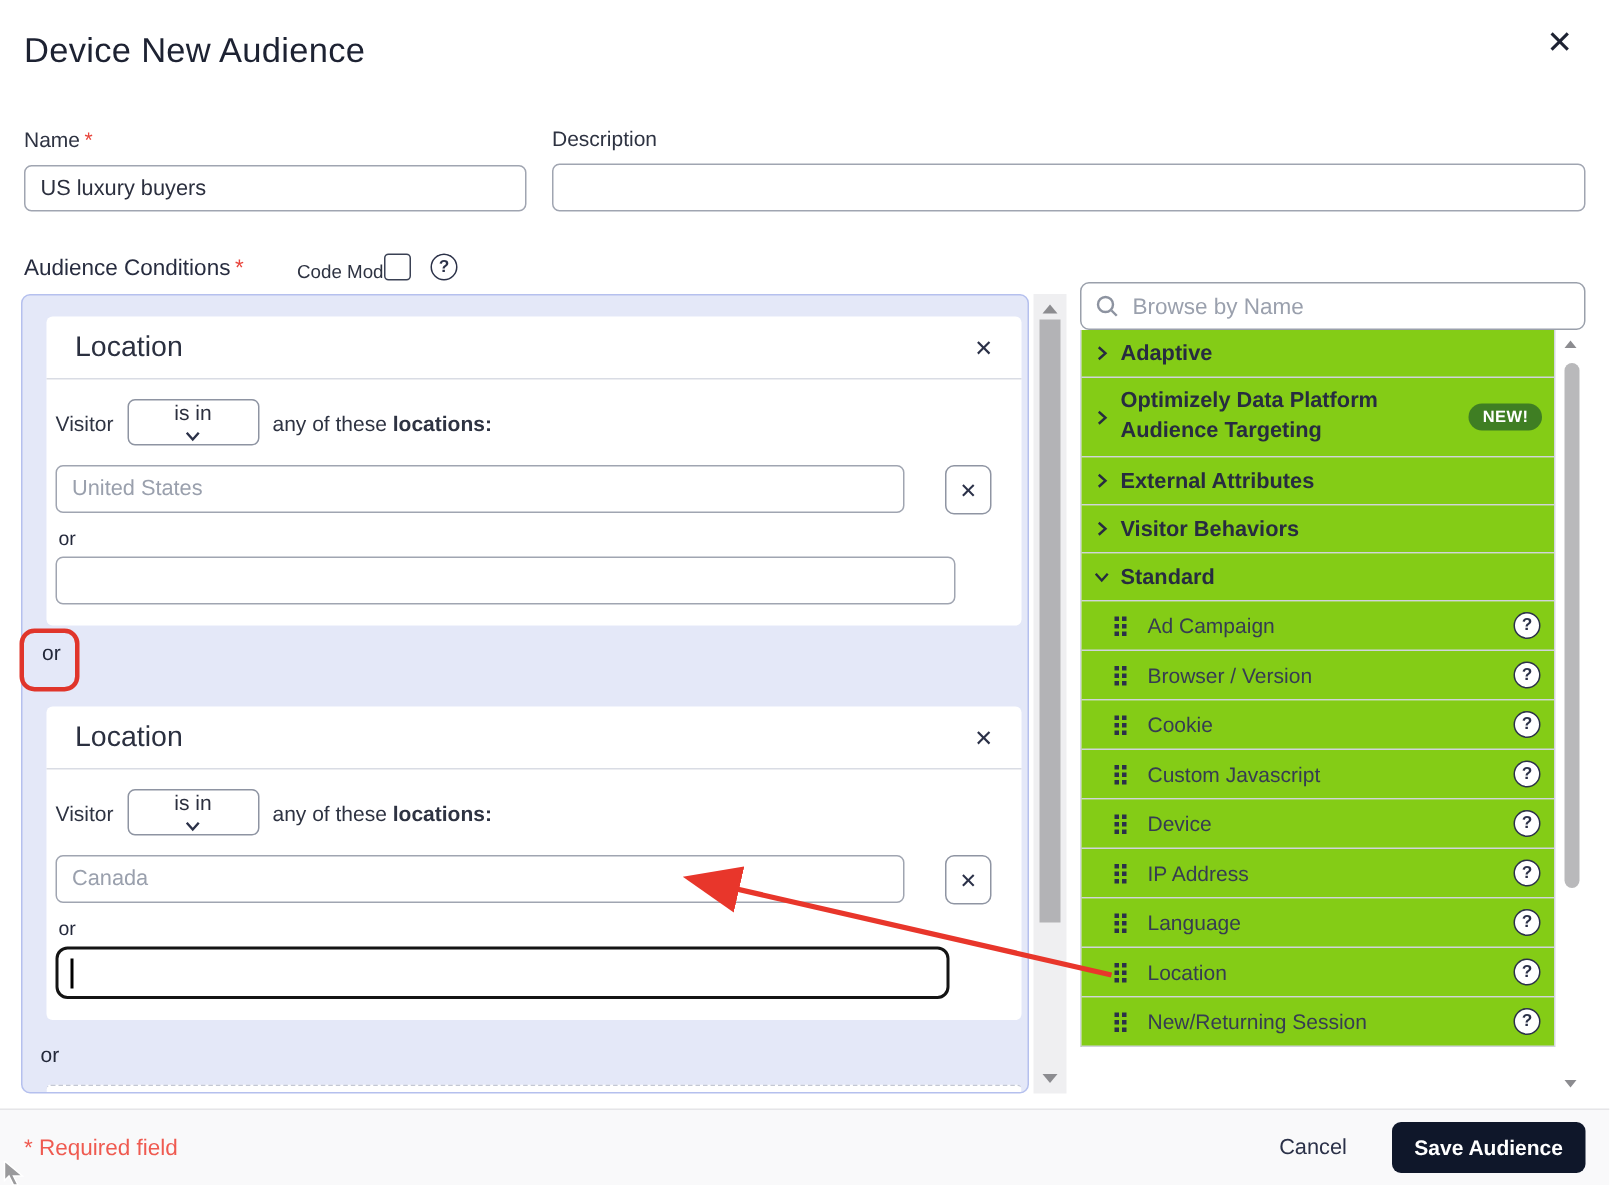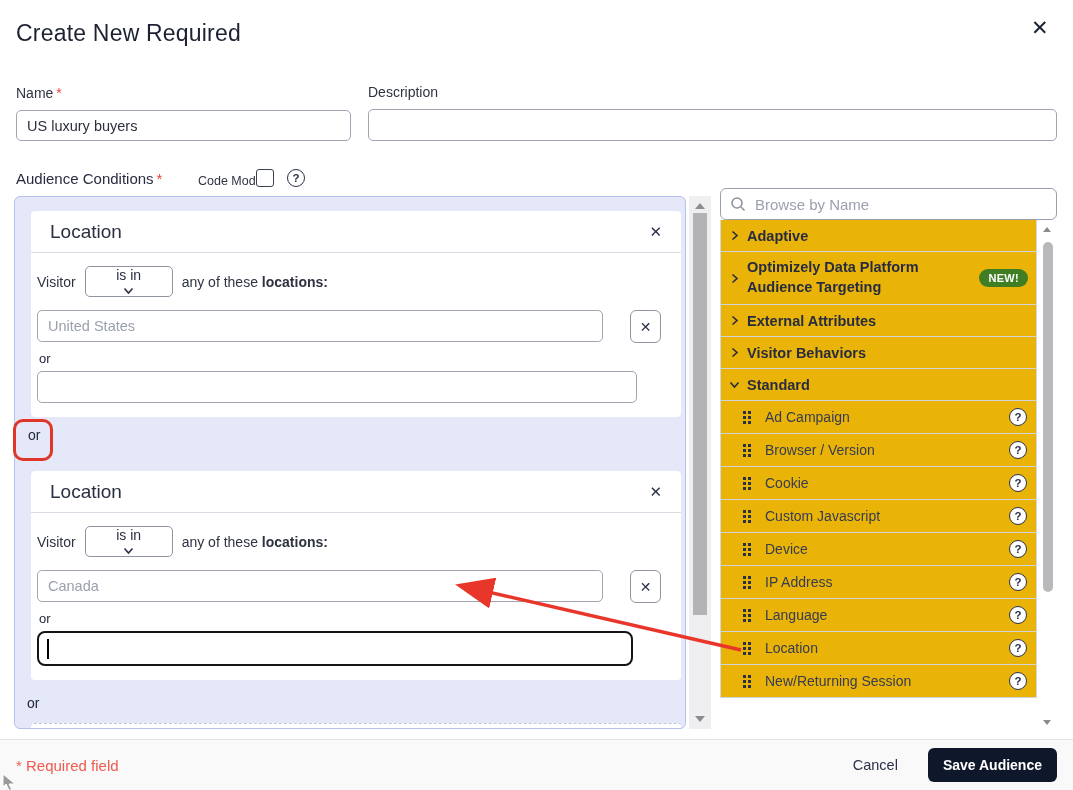--- a/index.html
+++ b/index.html
@@ -80,21 +80,21 @@
   .tri-up { top:7px; border-bottom:6px solid #8c8c90; }
   .tri-dn { bottom:7px; border-top:6px solid #8c8c90; }
 
   
   .browse-region { left:720px; top:188px; width:337px; height:542px; }
   .search-wrap { position:relative; width:337px; height:32px; }
   .search-input { width:337px; height:32px; border:1px solid #9aa0ab; border-radius:6px; padding-left:34px; font-size:15px; }
   .search-icon { position:absolute; left:10px; top:8px; }
   .browse-list { position:relative; width:337px; height:510px; }
   .browse-rows { margin-right:20px; border-left:1px solid #d4d7de; border-right:1px solid #d4d7de; }
-  .browse-row { display:flex; align-items:center; border-bottom:1px solid #d0d3db; background:#eab308; cursor:pointer; }
+  .browse-row { display:flex; align-items:center; border-bottom:1px solid #d0d3db; background:#84cc16; cursor:pointer; }
   .browse-row.group, .browse-row.group-open { height:32px; padding-left:8px; gap:7px; }
   .browse-row.group .row-label, .browse-row.group-open .row-label { font-weight:600; font-size:14.5px; color:#272c40; }
   .browse-row.odp { height:53px; }
   .browse-row.odp .row-label { width:242px; line-height:1.35; }
   .browse-row.item { height:33px; padding-left:22px; }
   .browse-row.item .row-label { margin-left:14px; font-size:14px; color:#363c52; }
   .row-label { font-size:14.5px; }
   .row-spacer { flex:1; }
   .new-badge {
     background:#3f7e23; color:#fff; font-size:11px; font-weight:700; letter-spacing:.3px;
@@ -121,21 +121,21 @@
   }
 
   
   .or-annotation { left:13px; top:419px; width:40px; height:42px; border:3px solid #e0352b; border-radius:10px; z-index:30; pointer-events:none; }
   .arrow-overlay { position:absolute; left:0; top:0; z-index:30; pointer-events:none; }
   .mouse-cursor { left:1px; top:774px; z-index:40; pointer-events:none; }
 </style>
 </head>
 <body>
 
-<h1 class="abs modal-title">Create New Required</h1>
+<h1 class="abs modal-title">Device New Audience</h1>
 <button class="abs modal-close">✕</button>
 
 <div class="abs field-label" id="name-label">
   <span>Name</span><span class="req">*</span>
 </div>
 <div class="abs field-label" id="desc-label">Description</div>
 <input class="abs txt-input" id="name-input" value="US luxury buyers" style="">
 <input class="abs txt-input" id="desc-input" value="" style="">
 
 <div class="abs" id="cond-label">

